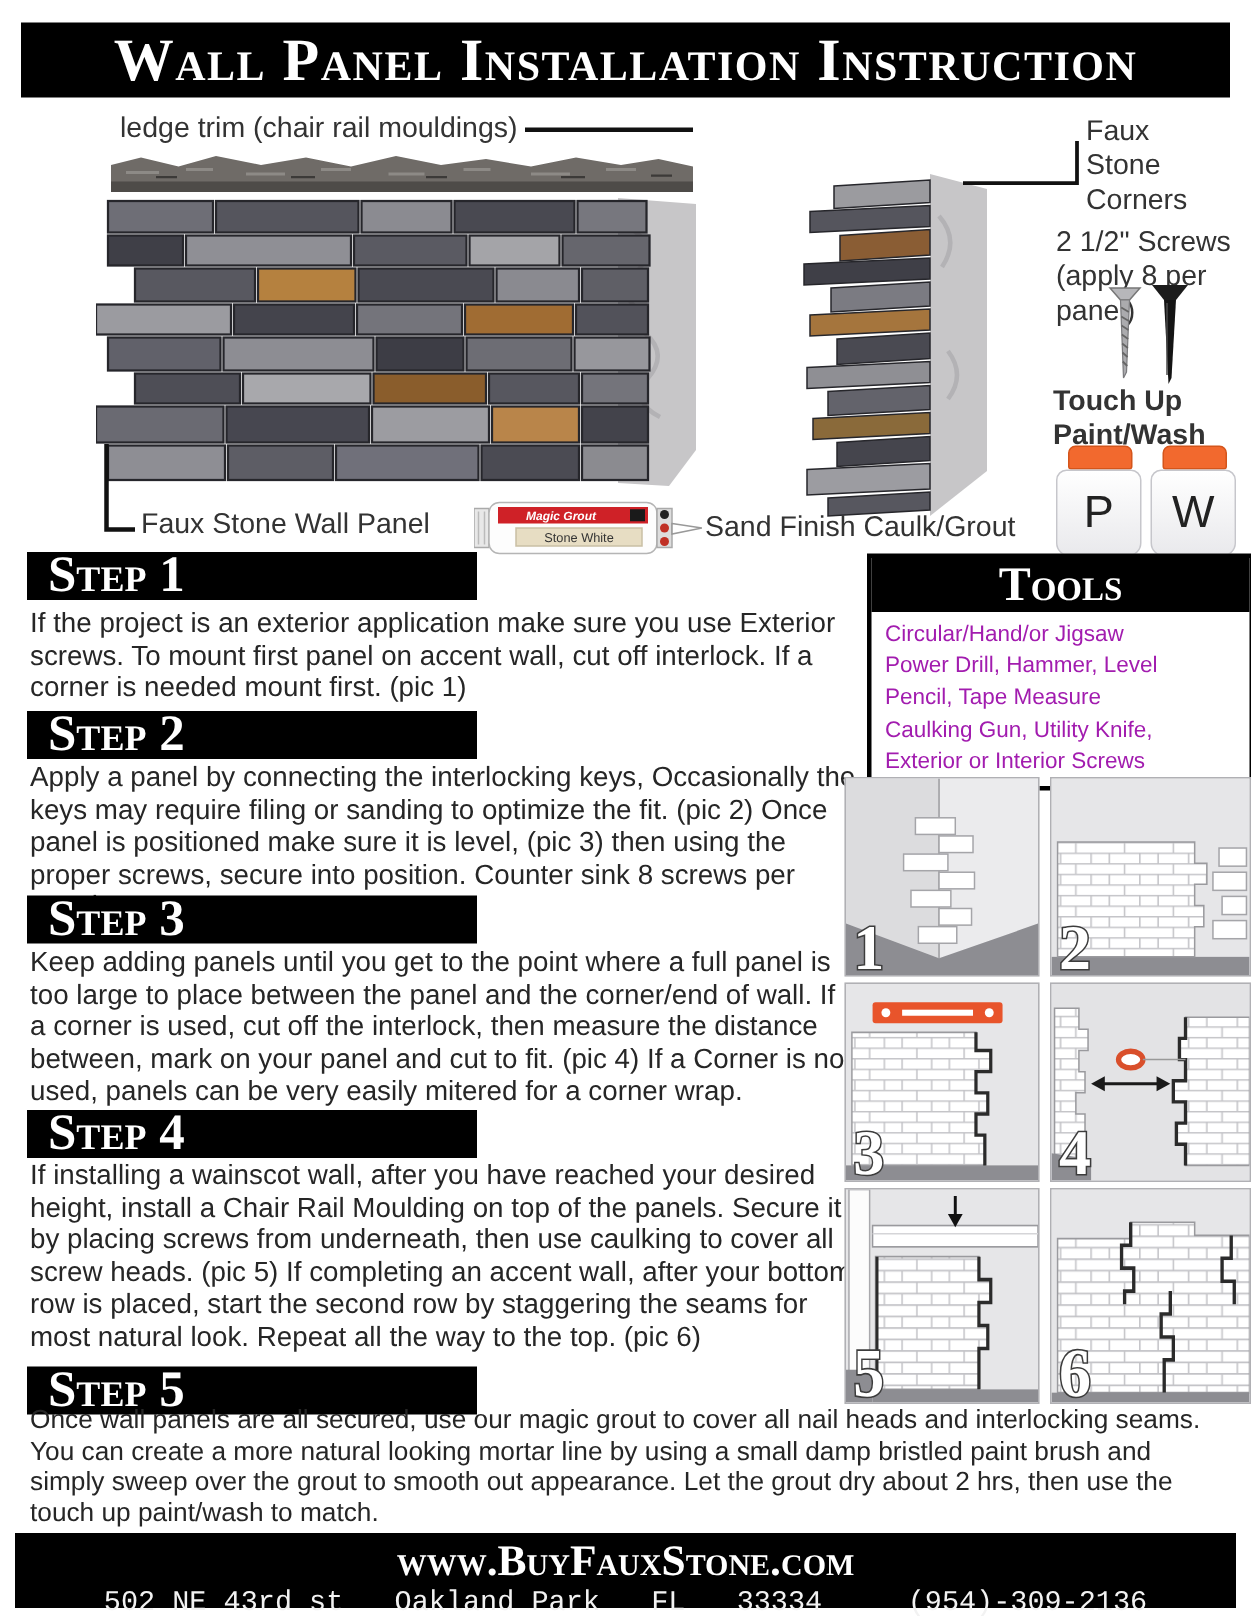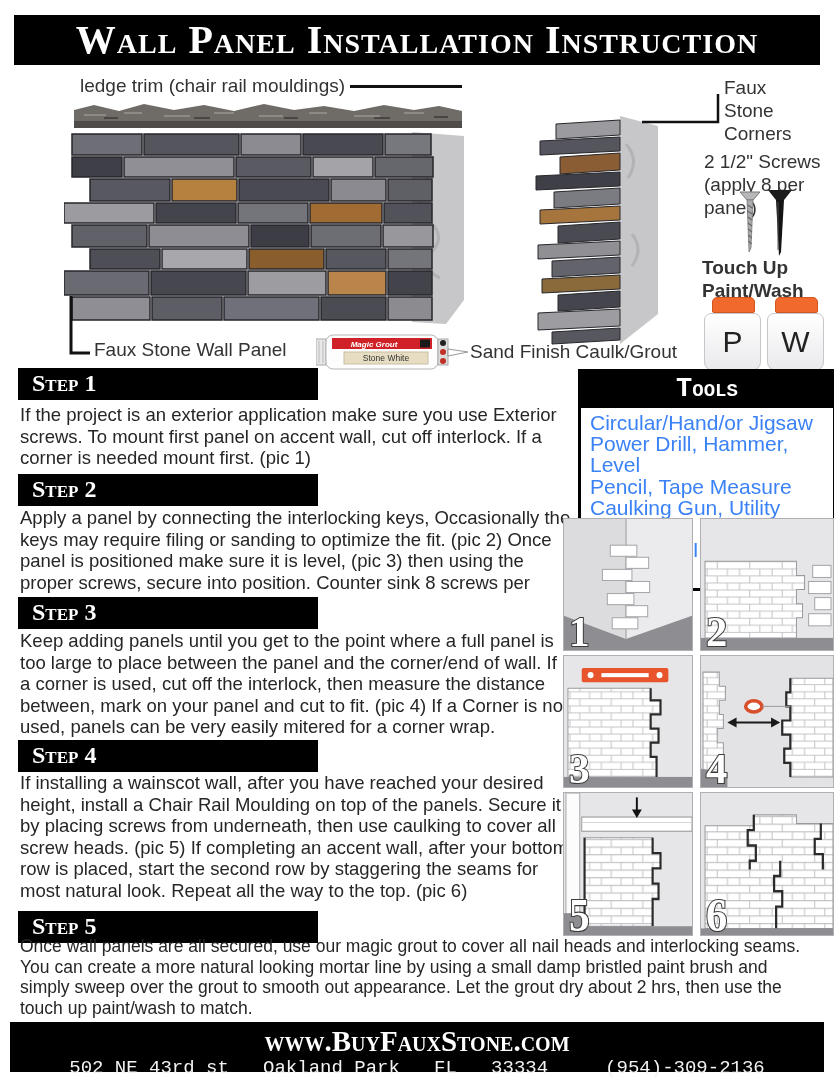--- a/index.html
+++ b/index.html
@@ -6,27 +6,27 @@
   .page{position:relative;width:834px;height:1080px;background:#fff;overflow:hidden;
         font-family:"Liberation Sans",sans-serif;color:#2a2a2a;margin:0 auto;}
   .serif{font-family:"Liberation Serif",serif;font-variant:small-caps;font-weight:bold;}
   .abs{position:absolute;}
   .banner{background:#000;color:#fff;}
   .header-banner{left:14px;top:15px;width:806px;height:50px;text-align:center;}
   .header-banner span{font-size:40px;line-height:50px;letter-spacing:1px;}
   .lbl{font-size:19px;color:#333;line-height:23px;}
   .leader{background:#111;}
   .step-banner{left:18px;width:300px;height:32px;}
-  .step-banner span{font-size:24px;line-height:31px;padding-left:14px;display:block;}
+  .step-banner span{font-size:34px;line-height:31px;padding-left:14px;display:block;}
   .step-text{left:20px;width:552px;font-size:18.5px;line-height:21.5px;color:#262626;}
   .tools-box{left:578px;top:369px;width:252px;border:3px solid #000;background:#fff;}
   .tools-head{background:#000;color:#fff;text-align:center;height:36px;}
-  .tools-head span{font-size:27px;line-height:35px;font-family:Liberation Mono, monospace;}
+  .tools-head span{font-size:32px;line-height:35px;}
   .tools-body{padding:4px 8px 6px 9px;}
-  .tools-body div{font-size:21px;line-height:21.2px;color:#3b82f6;}
+  .tools-body div{font-size:15px;line-height:21.2px;color:#a21caf;}
   .pic-cell{position:absolute;border:1px solid #b0b0b4;background:#e6e6e8;}
   .pic-cell svg{display:block;width:100%;height:100%;}
   .picnum{font-family:"Liberation Serif",serif;font-size:42px;font-weight:bold;
           fill:#fff;stroke:#3c3c3c;stroke-width:2px;paint-order:stroke;}
   .jar{position:absolute;width:57px;height:74px;}
   .jar .cap{position:absolute;top:0;left:8px;width:41px;height:14px;background:#f2692e;
             border-radius:5px 5px 2px 2px;border:1px solid #d4551b;}
   .jar .body{position:absolute;top:16px;left:0;width:55px;height:56px;
              background:linear-gradient(180deg,#ffffff,#e9e9ec);
              border:1px solid #c6c6cb;border-radius:7px 7px 9px 9px;

